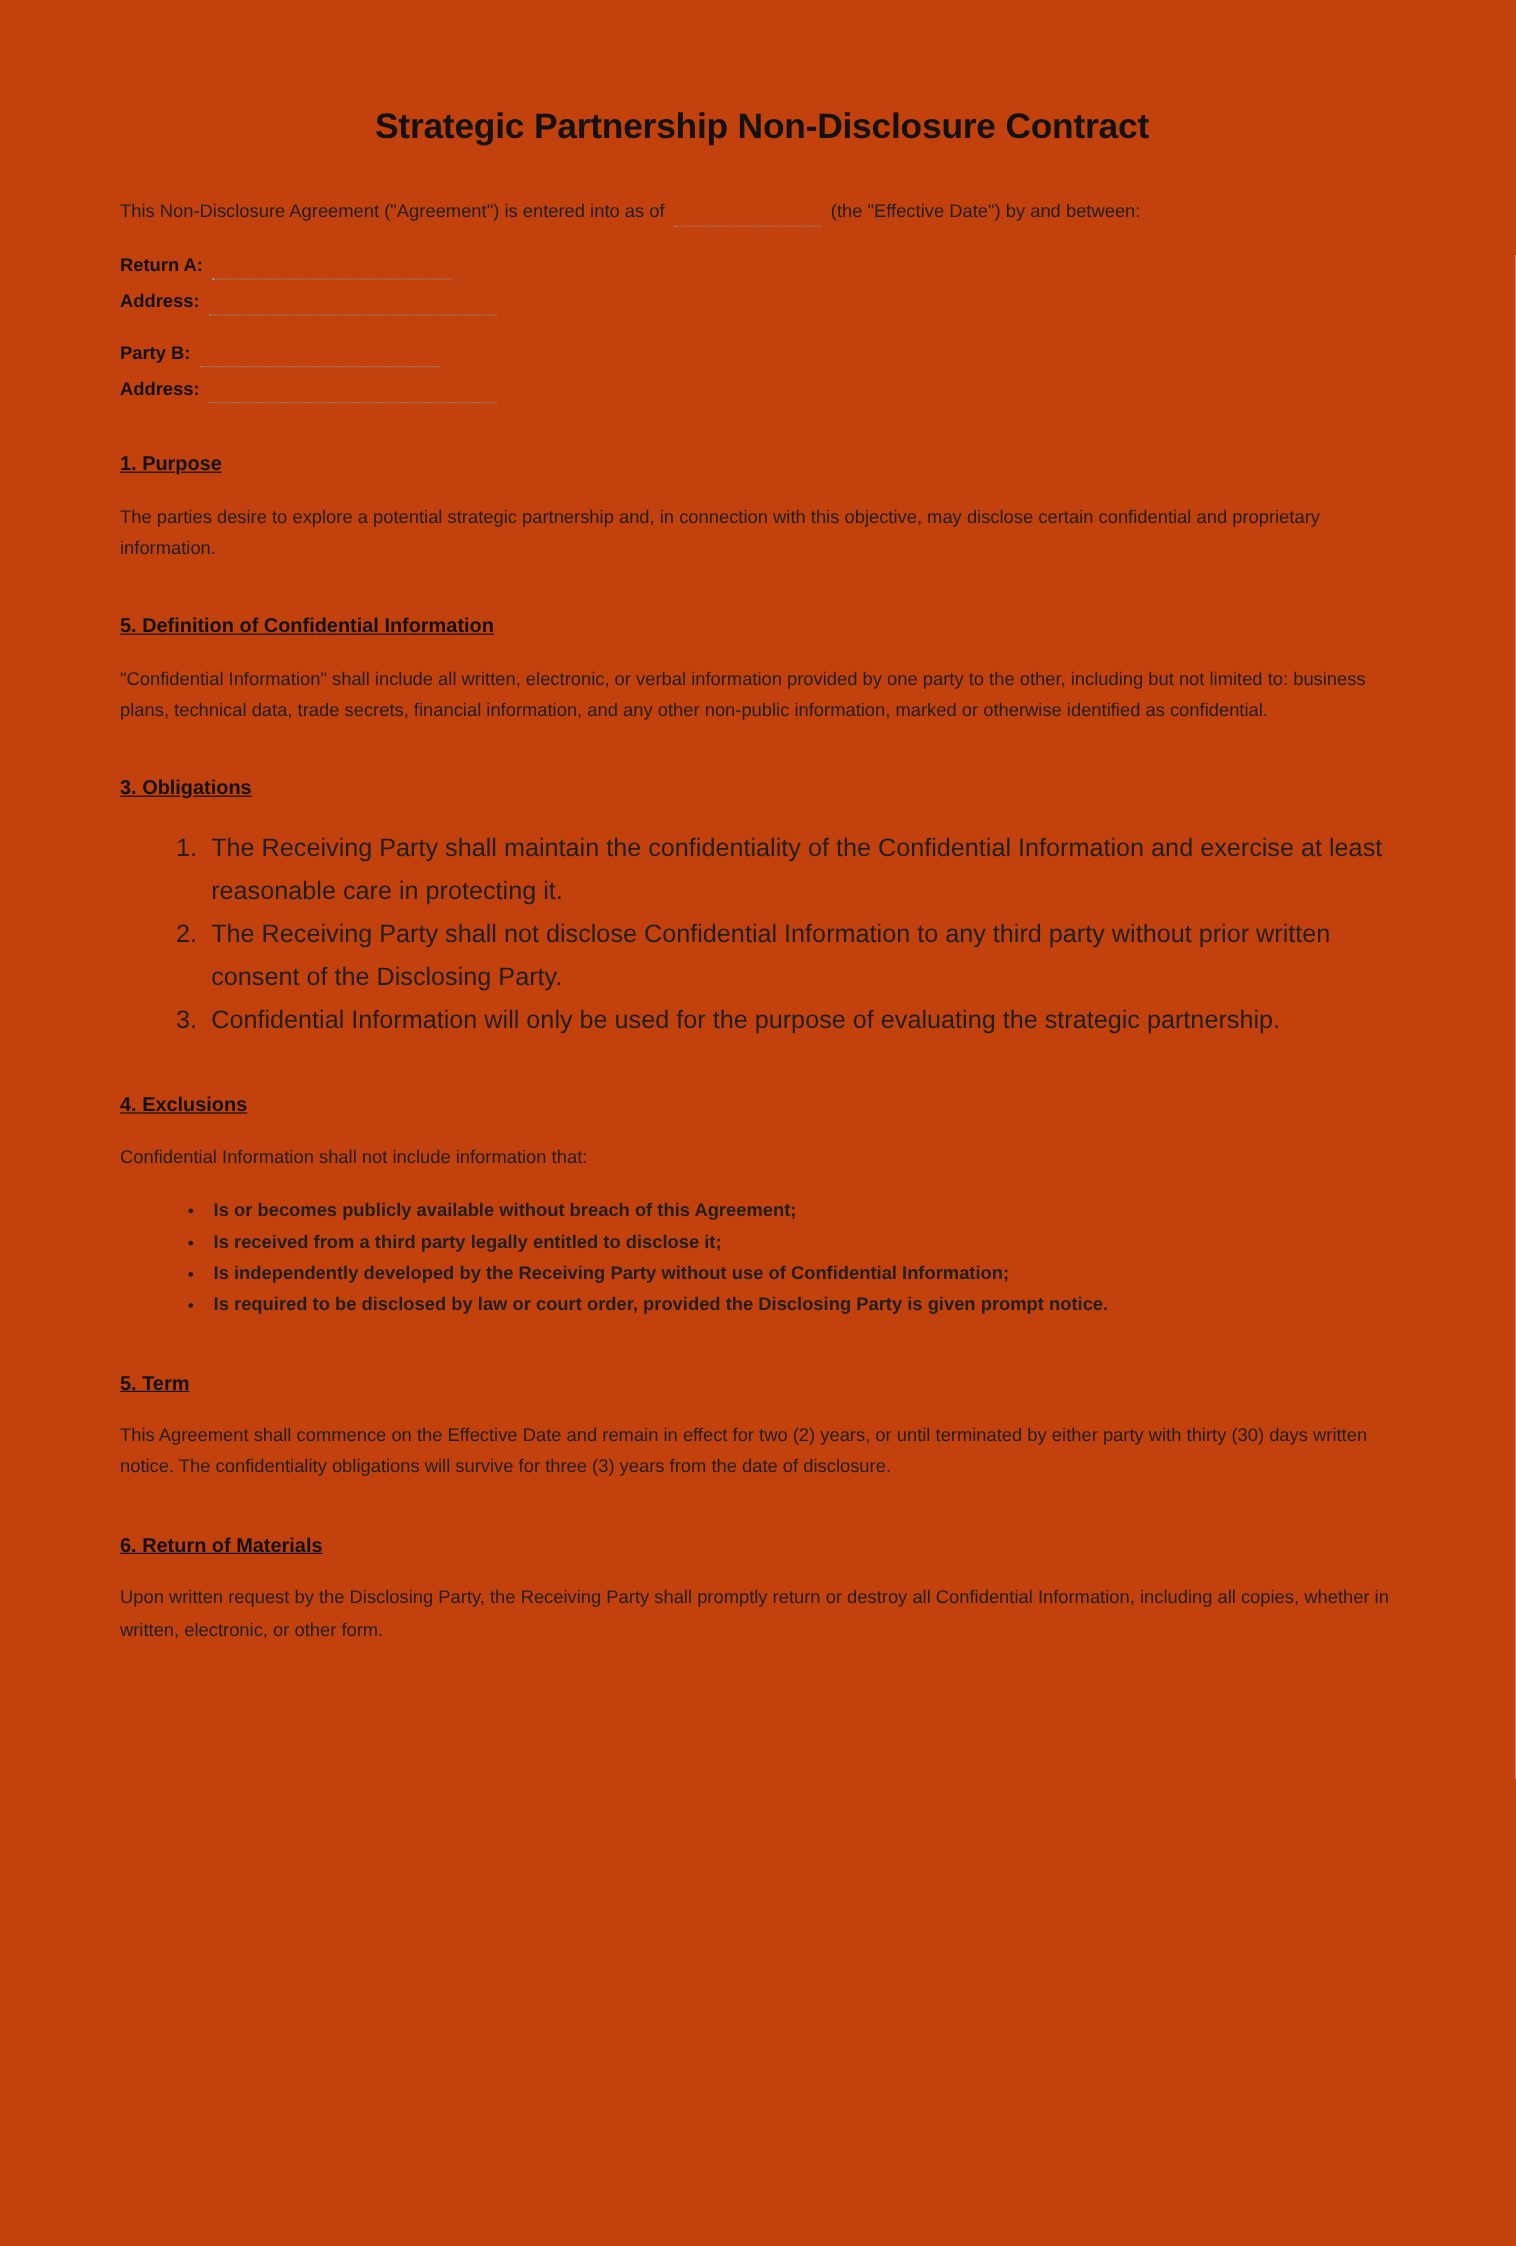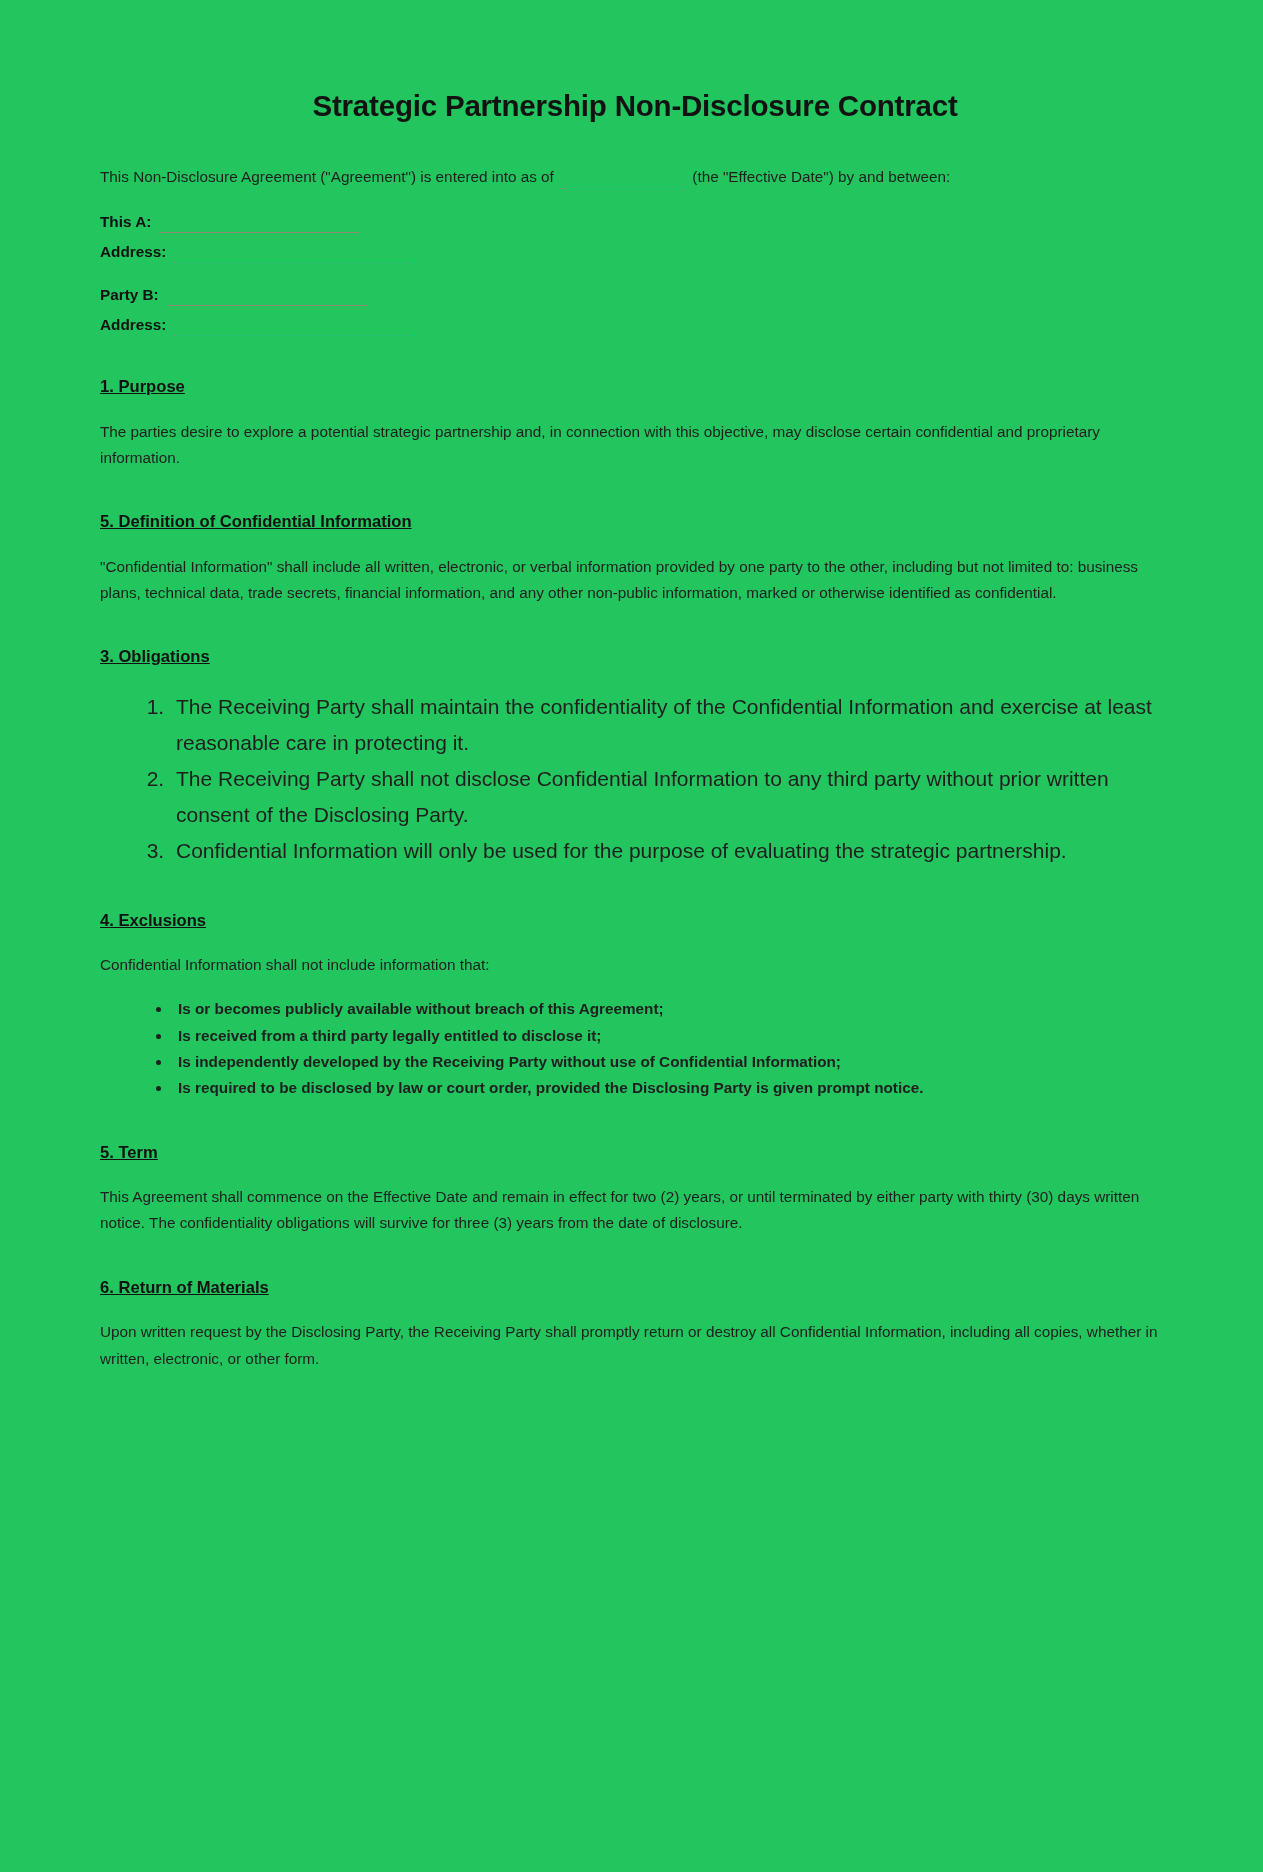--- a/index.html
+++ b/index.html
@@ -13,21 +13,21 @@
     font-family: "Liberation Sans", sans-serif;
     color: #1a1a1a;
     -webkit-font-smoothing: antialiased;
   }
 
   .page {
     box-sizing: border-box;
     width: 1263px;
     min-height: 1872px;
     padding: 88px 93px 40px 100px;
-    background: #22c55e;
+    background: #c2410c;
   }
 
   
   .doc-title {
     margin: 0 0 42px 0;
     text-align: center;
     font-size: 29.5px;
     font-weight: bold;
     letter-spacing: -0.2px;
     color: #121212;
@@ -128,21 +128,21 @@
   <p class="intro">
     <span>This Non-Disclosure Agreement ("Agreement") is entered into as of</span>
     <span class="blank blank-date"></span>
     <span>(the "Effective Date") by and between:</span>
   </p>
 
   <div class="party-block">
 
     <div class="party-group">
       <div class="field-row">
-        <span class="field-label">This A:</span>
+        <span class="field-label">Return A:</span>
         <span class="field-blank w-name"></span>
       </div>
       <div class="field-row">
         <span class="field-label">Address:</span>
         <span class="field-blank w-addr"></span>
       </div>
     </div>
 
     <div class="party-group">
       <div class="field-row">

